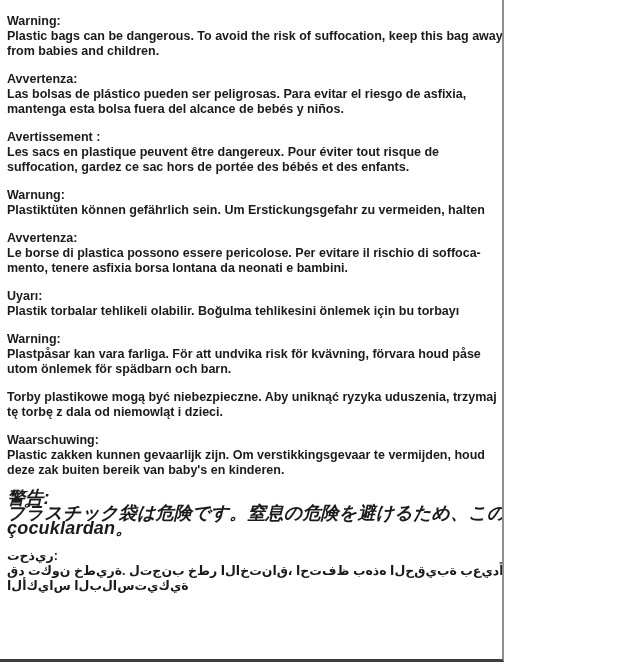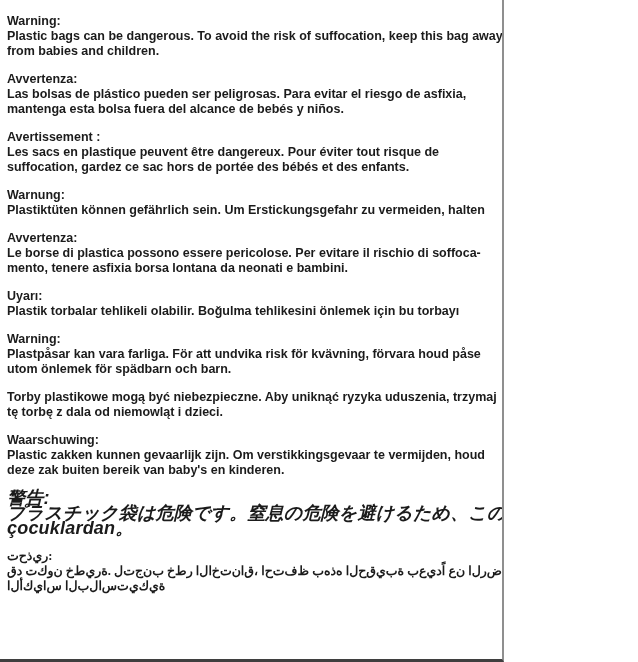--- a/index.html
+++ b/index.html
@@ -31,21 +31,20 @@
     white-space: nowrap;
   }
   .ja .line {
     font-size: 18px;
     letter-spacing: 0.2px;
     font-style: italic;
   }
   .ar .line {
     font-size: 12.5px;
     letter-spacing: 0.6px;
-    font-family: Liberation Serif, serif;
   }
   
   .mangled {
     direction: ltr;
     unicode-bidi: bidi-override;
   }
 </style>
 </head>
 <body>
 

